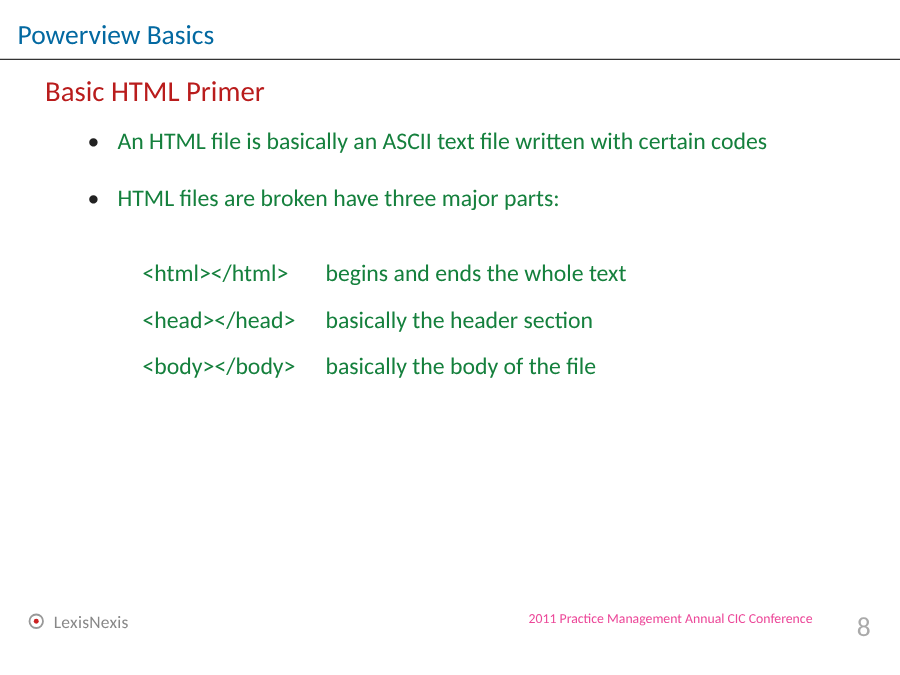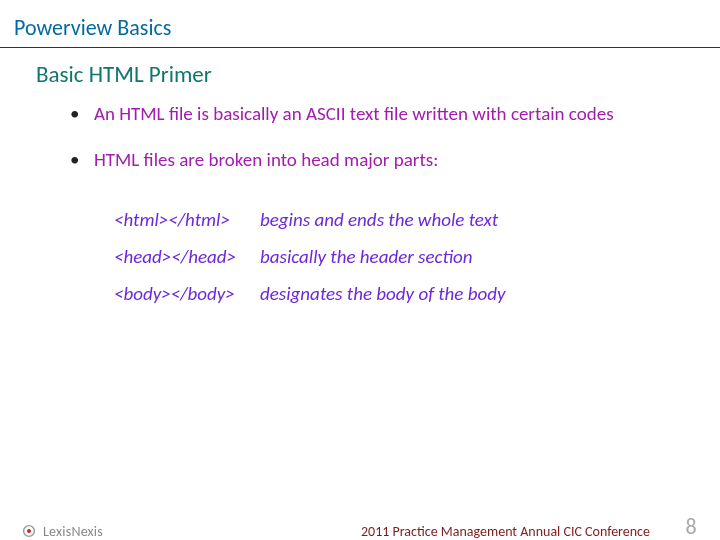--- a/index.html
+++ b/index.html
@@ -16,60 +16,59 @@
     font-size: 22px;
     font-weight: 400;
     padding: 14px 0 6px 14px;
   }
   .header-rule {
     border: none;
     border-top: 1px solid #333;
     margin: 0;
   }
   .subtitle {
-    color: #0f766e;
+    color: #b91c1c;
     font-size: 23px;
     font-weight: 400;
     padding: 12px 0 14px 36px;
   }
   .bullets {
     list-style: none;
     padding: 0 50px 0 70px;
   }
   .bullets > li {
     position: relative;
-    color: #a21caf;
+    color: #15803d;
     font-size: 19px;
     line-height: 1.25;
     margin-bottom: 22px;
     padding-left: 24px;
   }
   .bullets > li::before {
     content: "•";
     position: absolute;
     left: 0;
     top: 0;
     color: #222;
   }
   .tag-table {
     margin: 10px 0 0 114px;
     border-collapse: separate;
     border-spacing: 0 14px;
     font-size: 19px;
-    color: #6d28d9;
-    font-style: italic;
+    color: #15803d;
   }
   .tag-table td { vertical-align: top; }
   .tag-col { padding-right: 24px; white-space: nowrap; }
   .footer {
     position: absolute;
-    left: 0; right: 0; bottom: 0;
+    left: 0; right: 0; bottom: 12px;
     height: 40px;
     display: flex;
-    align-items: flex-end;
+    align-items: flex-start;
     background: #fff;
   }
   .logo {
     display: flex;
     align-items: center;
     gap: 5px;
     margin-left: 20px;
     color: #888;
   }
   .logo-mark {
@@ -80,58 +79,58 @@
   }
   .logo-mark svg { display: block; }
   .logo-text {
     font-size: 14px;
     color: #888;
     letter-spacing: 0.2px;
   }
   .footer-mid {
     flex: 1;
     text-align: right;
-    color: #7f1d1d;
-    font-size: 14px;
+    color: #ec4899;
+    font-size: 11px;
     padding-right: 30px;
   }
   .page-num {
     width: 40px;
     text-align: center;
     color: #aaa;
     font-size: 22px;
     padding-right: 18px;
   }
 </style>
 </head>
 <body>
 
 <div class="header-title">Powerview Basics</div>
 <hr class="header-rule">
 
 <div class="subtitle">Basic HTML Primer</div>
 
 <ul class="bullets">
   <li>An HTML file is basically an ASCII text file written with certain codes</li>
-  <li>HTML files are broken into head major parts:</li>
+  <li>HTML files are broken have three major parts:</li>
 </ul>
 
 <table class="tag-table">
   <tbody>
       <tr>
     <td class="tag-col">&lt;html&gt;&lt;/html&gt;</td>
     <td>begins and ends the whole text</td>
   </tr>
   <tr>
     <td class="tag-col">&lt;head&gt;&lt;/head&gt;</td>
     <td>basically the header section</td>
   </tr>
   <tr>
     <td class="tag-col">&lt;body&gt;&lt;/body&gt;</td>
-    <td>designates the body of the body</td>
+    <td>basically the body of the file</td>
   </tr>
 </tbody>
   </table>
 
 <div class="footer">
   <div class="logo">
     <span class="logo-mark">
       <svg viewBox="0 0 20 20" width="18" height="18">
         <circle cx="10" cy="10" r="6" fill="none" stroke="#999" stroke-width="1.6"></circle>
         <circle cx="10" cy="10" r="2.2" fill="#C22"></circle>

